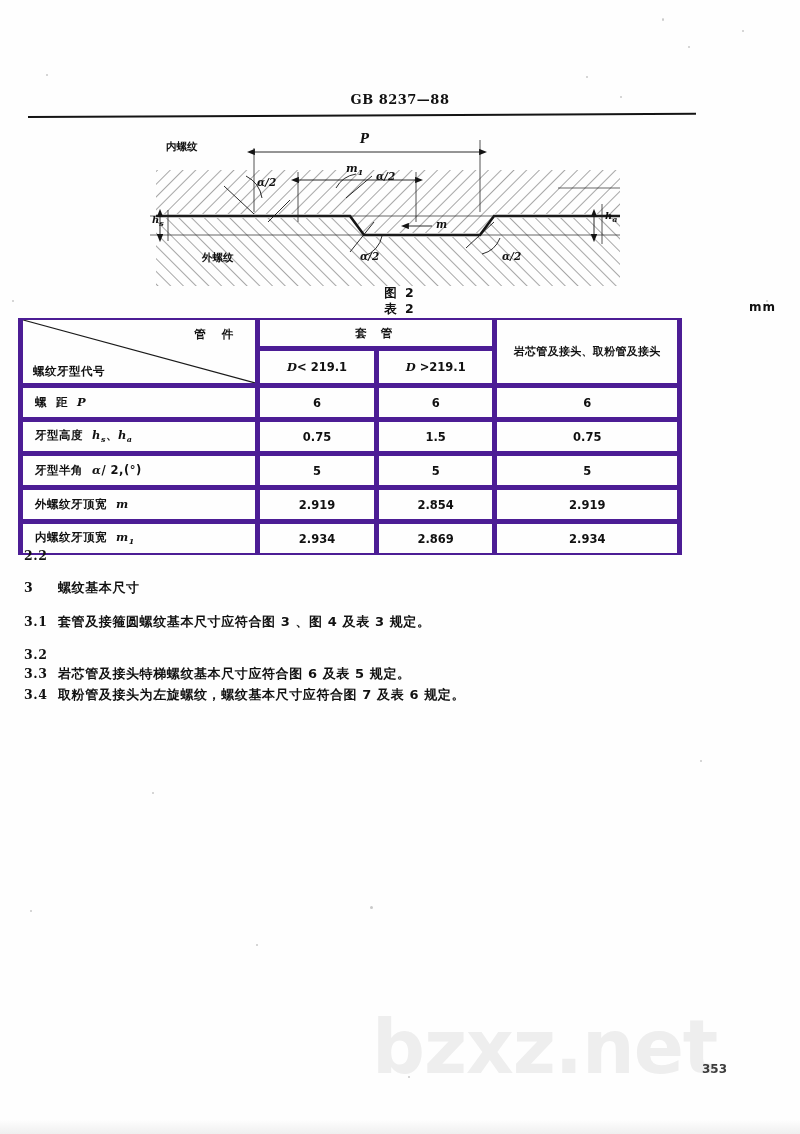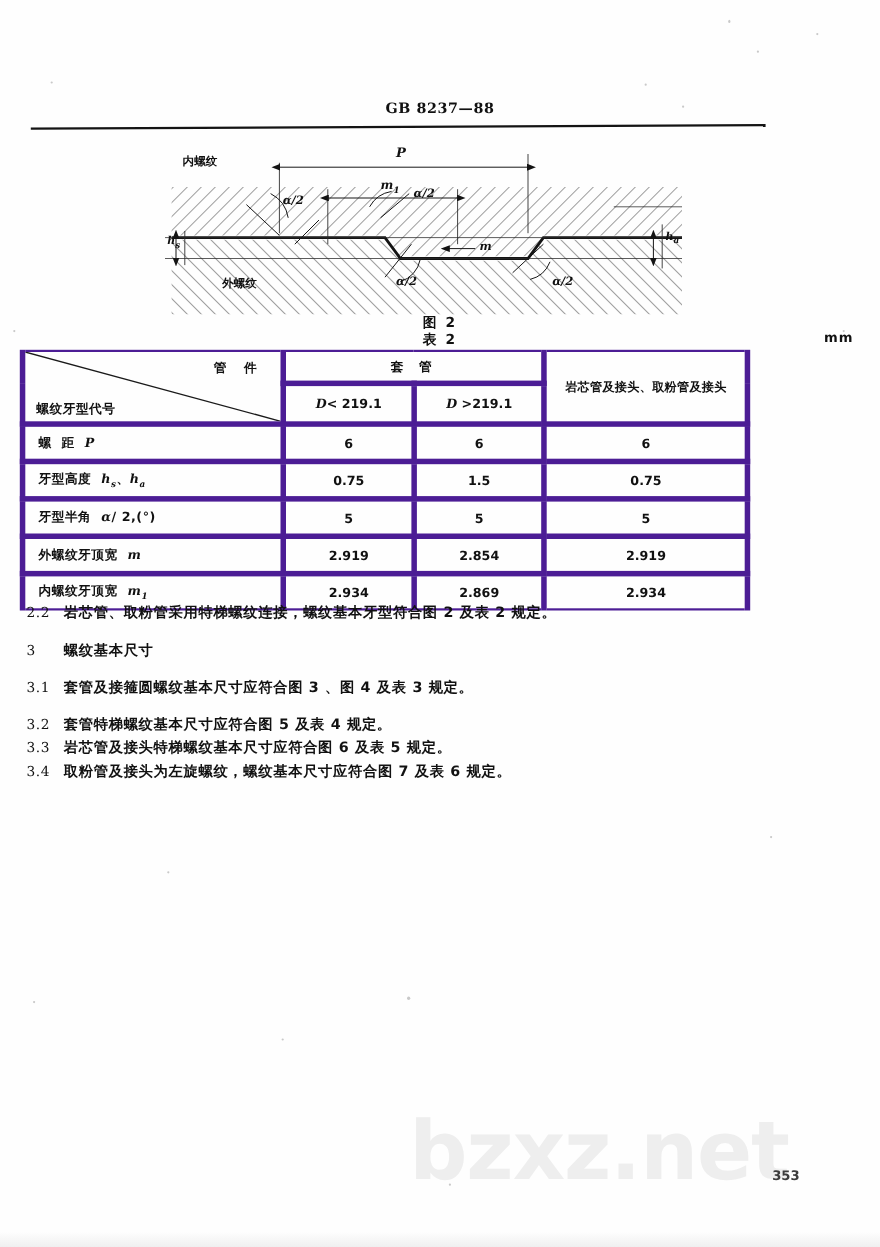--- a/index.html
+++ b/index.html
@@ -157,21 +157,21 @@
   }
   .clause {
     display: flex;
     align-items: baseline;
     font-size: 13px;
     color: #111;
     margin-bottom: 8px;
     letter-spacing: 0.6px;
   }
   .clause .num {
-    font-weight: normal;
+    font-weight: bold;
     font-family: "DejaVu Serif", "Liberation Serif", serif;
     width: 34px;
     flex: none;
     font-size: 12.5px;
   }
   .clause .txt { font-weight: bold; }
   .clause.gap-after { margin-bottom: 16px; }
   .clause.tight { margin-bottom: 3px; }
 
   
@@ -385,33 +385,31 @@
           <td class="botline">2.869</td>
           <td class="botline">2.934</td>
         </tr>
       </tbody>
     </table>
   </div>
 
   <div class="clauses">
     <div class="clause gap-after">
       <span class="num">2.2</span>
-      <span class="txt">岩芯管、取粉管采用特梯螺纹连接，螺纹基本牙型符合图 2 及表 2 规定。</span>
     </div>
     <div class="clause gap-after">
       <span class="num">3</span>
       <span class="txt">螺纹基本尺寸</span>
     </div>
     <div class="clause gap-after">
       <span class="num">3.1</span>
       <span class="txt">套管及接箍圆螺纹基本尺寸应符合图 3 、图 4 及表 3 规定。</span>
     </div>
     <div class="clause tight">
       <span class="num">3.2</span>
-      <span class="txt">套管特梯螺纹基本尺寸应符合图 5 及表 4 规定。</span>
     </div>
     <div class="clause tight">
       <span class="num">3.3</span>
       <span class="txt">岩芯管及接头特梯螺纹基本尺寸应符合图 6 及表 5 规定。</span>
     </div>
     <div class="clause tight">
       <span class="num">3.4</span>
       <span class="txt">取粉管及接头为左旋螺纹，螺纹基本尺寸应符合图 7 及表 6 规定。</span>
     </div>
   </div>

